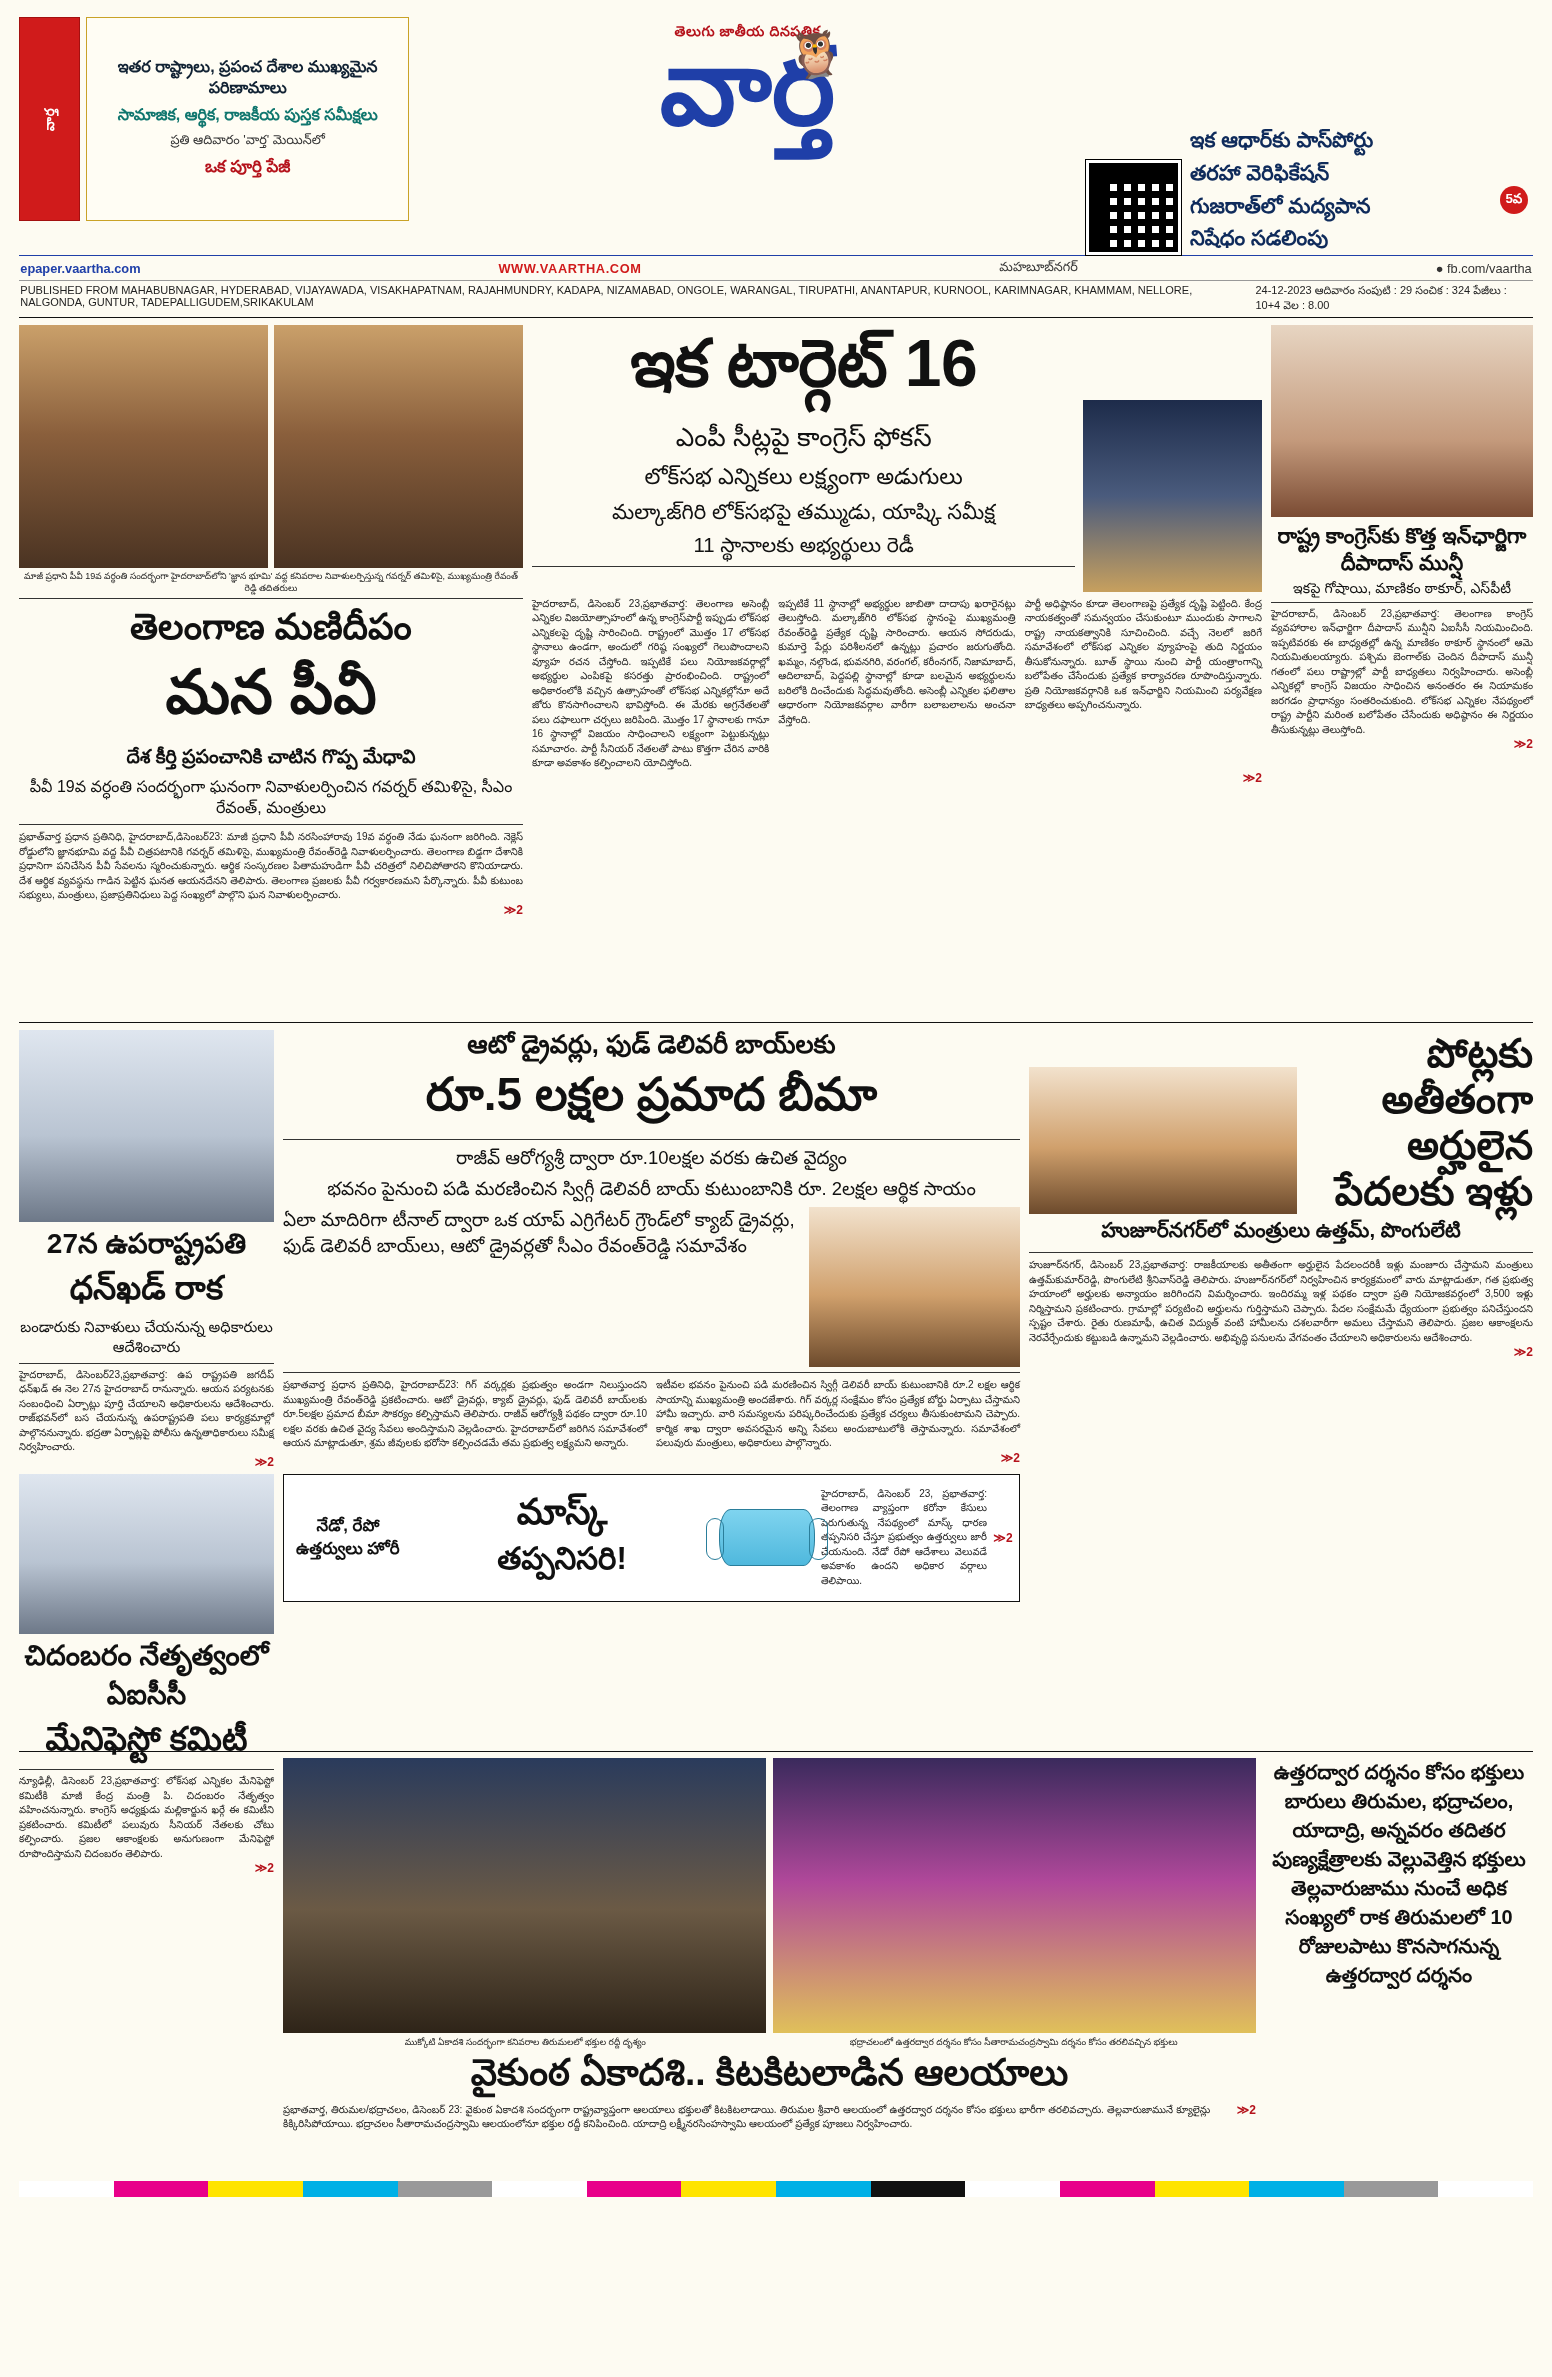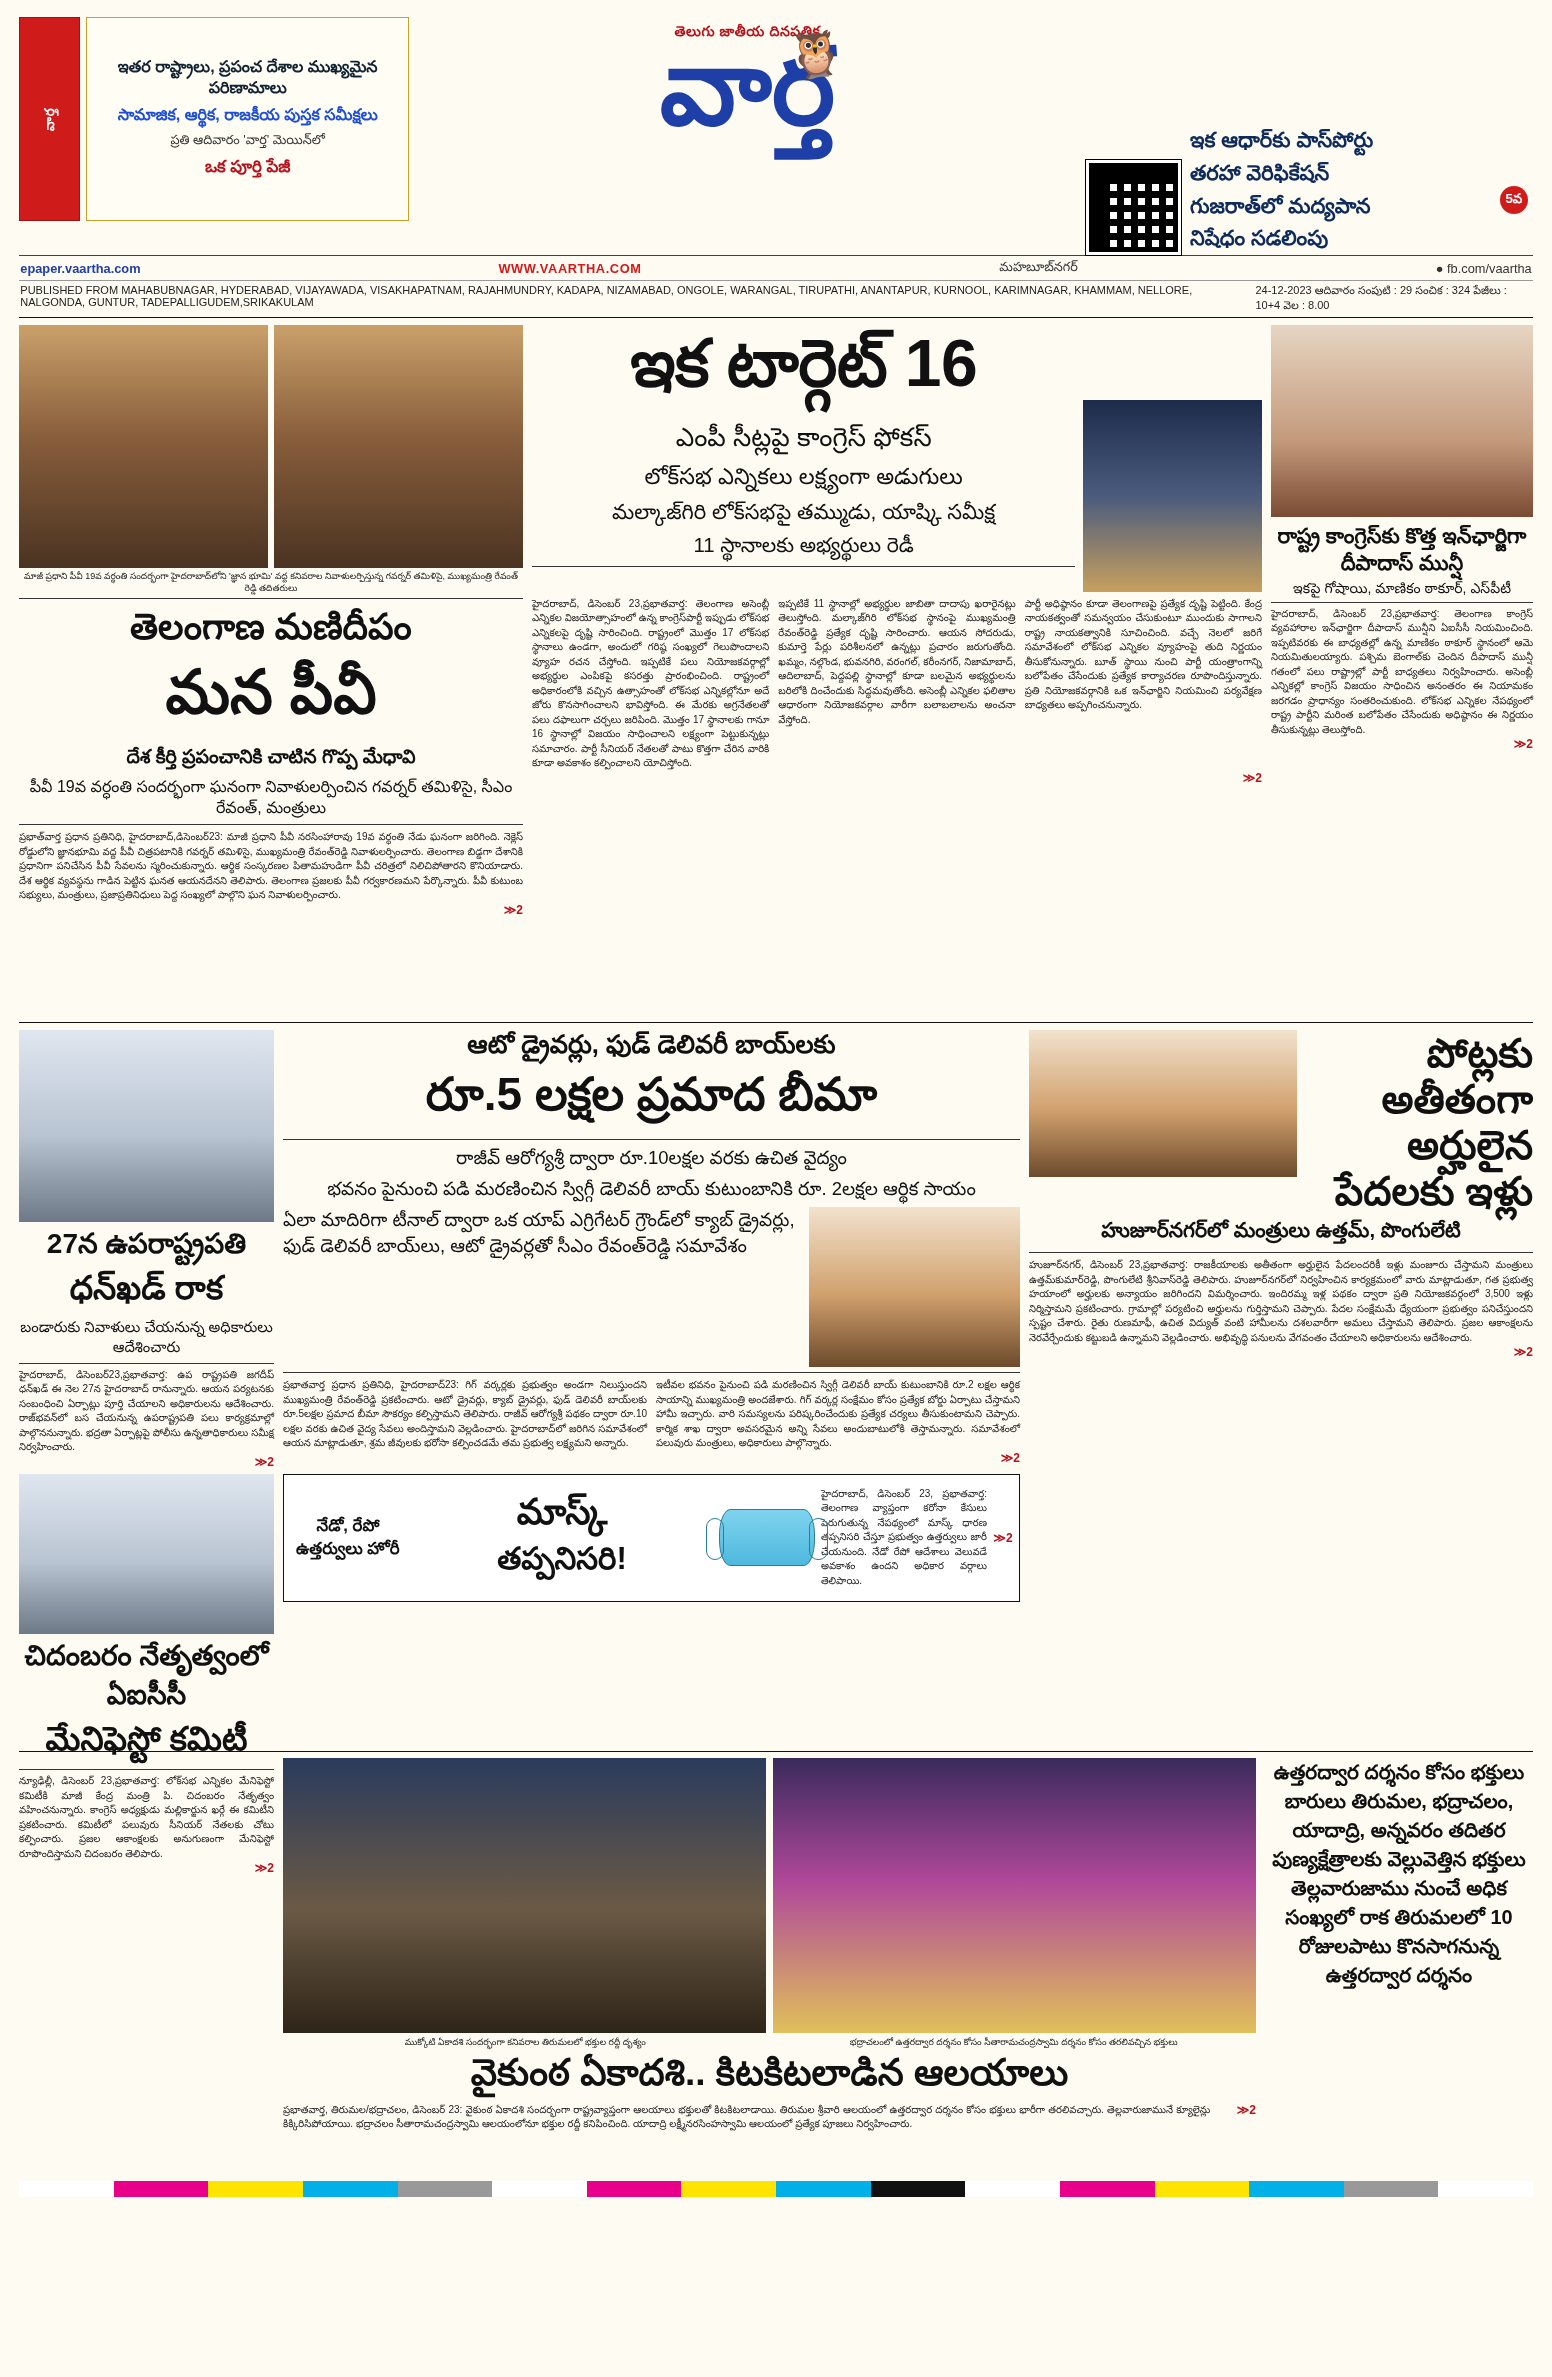--- a/index.html
+++ b/index.html
@@ -56,21 +56,21 @@
     height: 204px;
     padding: 9px 6.4px;
     text-align: center;
     background: #fffdf4;
     display: flex;
     flex-direction: column;
     justify-content: center;
     gap: 6.4px;
   }
   .mh-promo .l1 { font-size: 16px; line-height: 1.3; color: #123; font-weight: 600;}
-  .mh-promo .l2 { font-size: 16px; line-height: 1.3; color: #1d4ed8; font-weight: 600;}
+  .mh-promo .l2 { font-size: 16px; line-height: 1.3; color: #0f766e; font-weight: 600;}
   .mh-promo .l3 { font-size: 12.8px; color: #333; }
   .mh-promo .l4 { font-size: 16.6px; color: #b5121b; font-weight: bold; }
 
   .mh-center {
     flex: 1;
     text-align: center;
     padding-top: 6.4px;
     position: relative;
   }
   .mh-tag { font-size: 14px; color: #b5121b; font-weight: bold; letter-spacing: 0.6px;}
@@ -407,21 +407,21 @@
           <div class="m1">మాస్క్</div>
           <div class="m2">తప్పనిసరి!</div>
         </div>
         <div class="maskicon"></div>
         <div class="tcol" style="width:166px">హైదరాబాద్, డిసెంబర్ 23, ప్రభాతవార్త: తెలంగాణ వ్యాప్తంగా కరోనా కేసులు పెరుగుతున్న నేపథ్యంలో మాస్క్ ధారణ తప్పనిసరి చేస్తూ ప్రభుత్వం ఉత్తర్వులు జారీ చేయనుంది. నేడో రేపో ఆదేశాలు వెలువడే అవకాశం ఉందని అధికార వర్గాలు తెలిపాయి.</div>
         <div class="more">≫2</div>
       </div>
     </div>
 
     <div class="mg-right">
-      <div style="display:flex; gap:7.7px; align-items:flex-start;">
+      <div style="display:flex; gap:7.7px; align-items:flex-end;">
         <div class="photo ph-two" style="width:268px;height:147px"></div>
         <h1 style="flex:1">పోట్లకు అతీతంగా అర్హులైన పేదలకు ఇళ్లు</h1>
       </div>
       <div class="sub">హుజూర్‌నగర్‌లో మంత్రులు ఉత్తమ్, పొంగులేటి</div>
       <div class="rule" style="margin:2.6px 0 5.1px"></div>
       <div class="threecol">
         <div class="tcol">హుజూర్‌నగర్, డిసెంబర్ 23,ప్రభాతవార్త: రాజకీయాలకు అతీతంగా అర్హులైన పేదలందరికీ ఇళ్లు మంజూరు చేస్తామని మంత్రులు ఉత్తమ్‌కుమార్‌రెడ్డి, పొంగులేటి శ్రీనివాస్‌రెడ్డి తెలిపారు. హుజూర్‌నగర్‌లో నిర్వహించిన కార్యక్రమంలో వారు మాట్లాడుతూ, గత ప్రభుత్వ హయాంలో అర్హులకు అన్యాయం జరిగిందని విమర్శించారు. ఇందిరమ్మ ఇళ్ల పథకం ద్వారా ప్రతి నియోజకవర్గంలో 3,500 ఇళ్లు నిర్మిస్తామని ప్రకటించారు. గ్రామాల్లో పర్యటించి అర్హులను గుర్తిస్తామని చెప్పారు. పేదల సంక్షేమమే ధ్యేయంగా ప్రభుత్వం పనిచేస్తుందని స్పష్టం చేశారు. రైతు రుణమాఫీ, ఉచిత విద్యుత్ వంటి హామీలను దశలవారీగా అమలు చేస్తామని తెలిపారు. ప్రజల ఆకాంక్షలను నెరవేర్చేందుకు కట్టుబడి ఉన్నామని వెల్లడించారు. అభివృద్ధి పనులను వేగవంతం చేయాలని అధికారులను ఆదేశించారు.</div>
       </div>
       <div class="more">≫2</div>
     </div>

